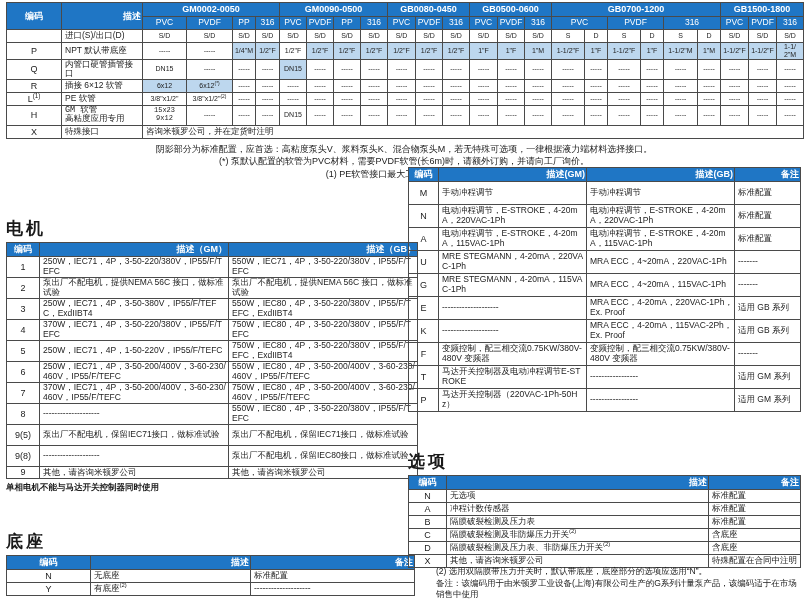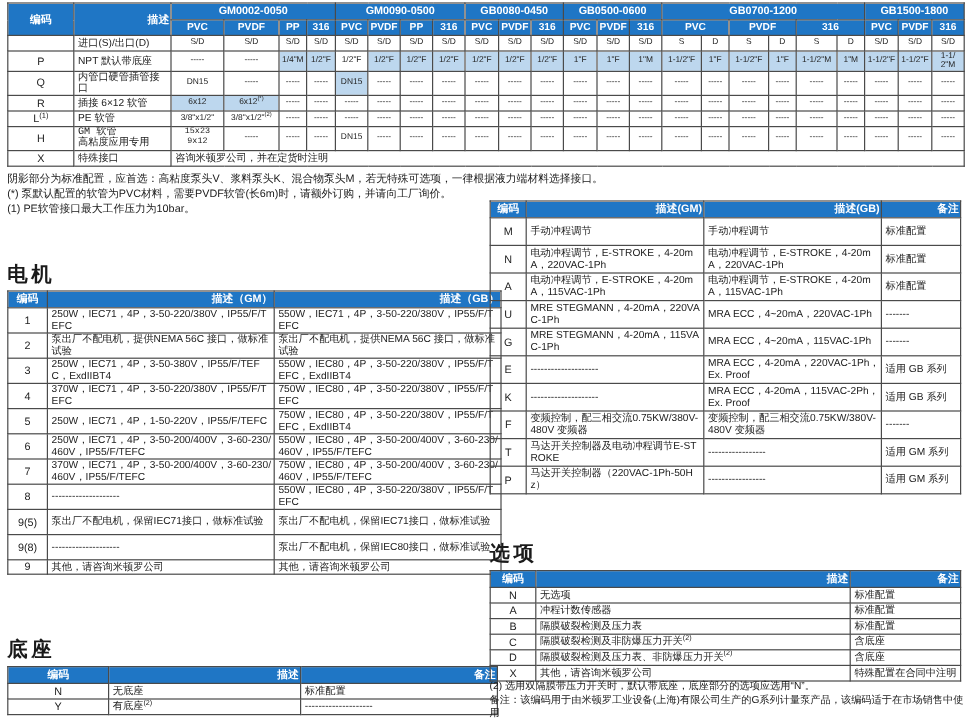--- a/index.html
+++ b/index.html
@@ -6,40 +6,40 @@
   body{width:808px;height:603px;overflow:hidden;
        font-family:"Liberation Sans","DejaVu Sans",sans-serif;color:#111;}
   .page{position:relative;width:808px;height:603px;background:#fff;}
   section{position:absolute;}
   h2{margin:0 0 2px 0;font-size:17px;font-weight:bold;letter-spacing:3px;color:#1a1a1a;}
   table{border-collapse:collapse;table-layout:fixed;padding-left:36px;}
   td,th{border:1px solid #4a4a4a;text-align:center;vertical-align:middle;
         padding:0 1px;line-height:1.12;overflow:hidden;word-break:break-all;}
   sup{font-size:70%;line-height:0;}
   th.hdr{background:#1f76c5;color:#fff;font-weight:bold;font-size:9px;height:13px;}
-  th.hdr2{background:#1f76c5;color:#fff;font-weight:bold;font-size:8.5px;height:12px;}
+  th.hdr2{background:#1f76c5;color:#fff;font-weight:normal;font-size:8.5px;height:12px;}
   th.hl{text-align:right;padding-left:3px;}
   .shade{background:#bdd7ee;}
   .lbl{text-align:left;padding-left:3px;}
   .pre{white-space:pre-line;font-family:Liberation Mono, monospace;}
   
   .t-int td{font-size:7px;height:12px;color:#222;}
   .t-int td.code{font-size:9px;}
   .t-int td.lbl{font-size:8.5px;margin-left:16px;}
   
   .t-sm td{font-size:8.5px;height:12px;color:#222;}
   .t-sm td.code{font-size:9px;}
   .t-mot tr td{height:20px;}
   .t-mot tr:last-child td{height:11px;}
   .t-adj tr td{height:22px;}
   .t-adj tr:first-child td{height:12px;}
-  .notes{margin-top:4px;font-size:9px;line-height:12.5px;color:#1a1a1a;width:796px;}
+  .notes{margin-top:4px;font-size:9px;line-height:12.5px;color:#1a1a1a;width:796px;text-align:center;}
   .motnote{margin-top:3px;font-size:8.5px;font-weight:bold;color:#1a1a1a;}
   .fnotes{font-size:8.5px;line-height:11px;color:#1a1a1a;width:396px;}
-  .fnotes div{margin-bottom:1px;}
+  .fnotes div{margin-bottom:1px;margin-left:28px;}
 </style>
 </head>
 <body>
 
 <div class="page">
 
   <section style="left:6px;top:2px;">
     <table class="t-int">
         <colgroup>
           <col style="width: 55px;">
@@ -343,20 +343,21 @@
             <td class="lbl">--------------------</td>
             <td class="lbl">泵出厂不配电机，保留IEC80接口，做标准试验</td>
           </tr>
           <tr>
             <td class="code">9</td>
             <td class="lbl">其他，请咨询米顿罗公司</td>
             <td class="lbl">其他，请咨询米顿罗公司</td>
           </tr>
         </tbody>
       </table>
+    <div class="motnote">单相电机不能与马达开关控制器同时使用</div>
   </section>
 
   <section style="left:6px;top:530px;width:412px;">
     <h2>底座</h2>
     <table class="t-sm">
         <colgroup>
           <col style="width: 84px;">
           <col style="width: 160px;">
           <col style="width: 164px;">
         </colgroup>

